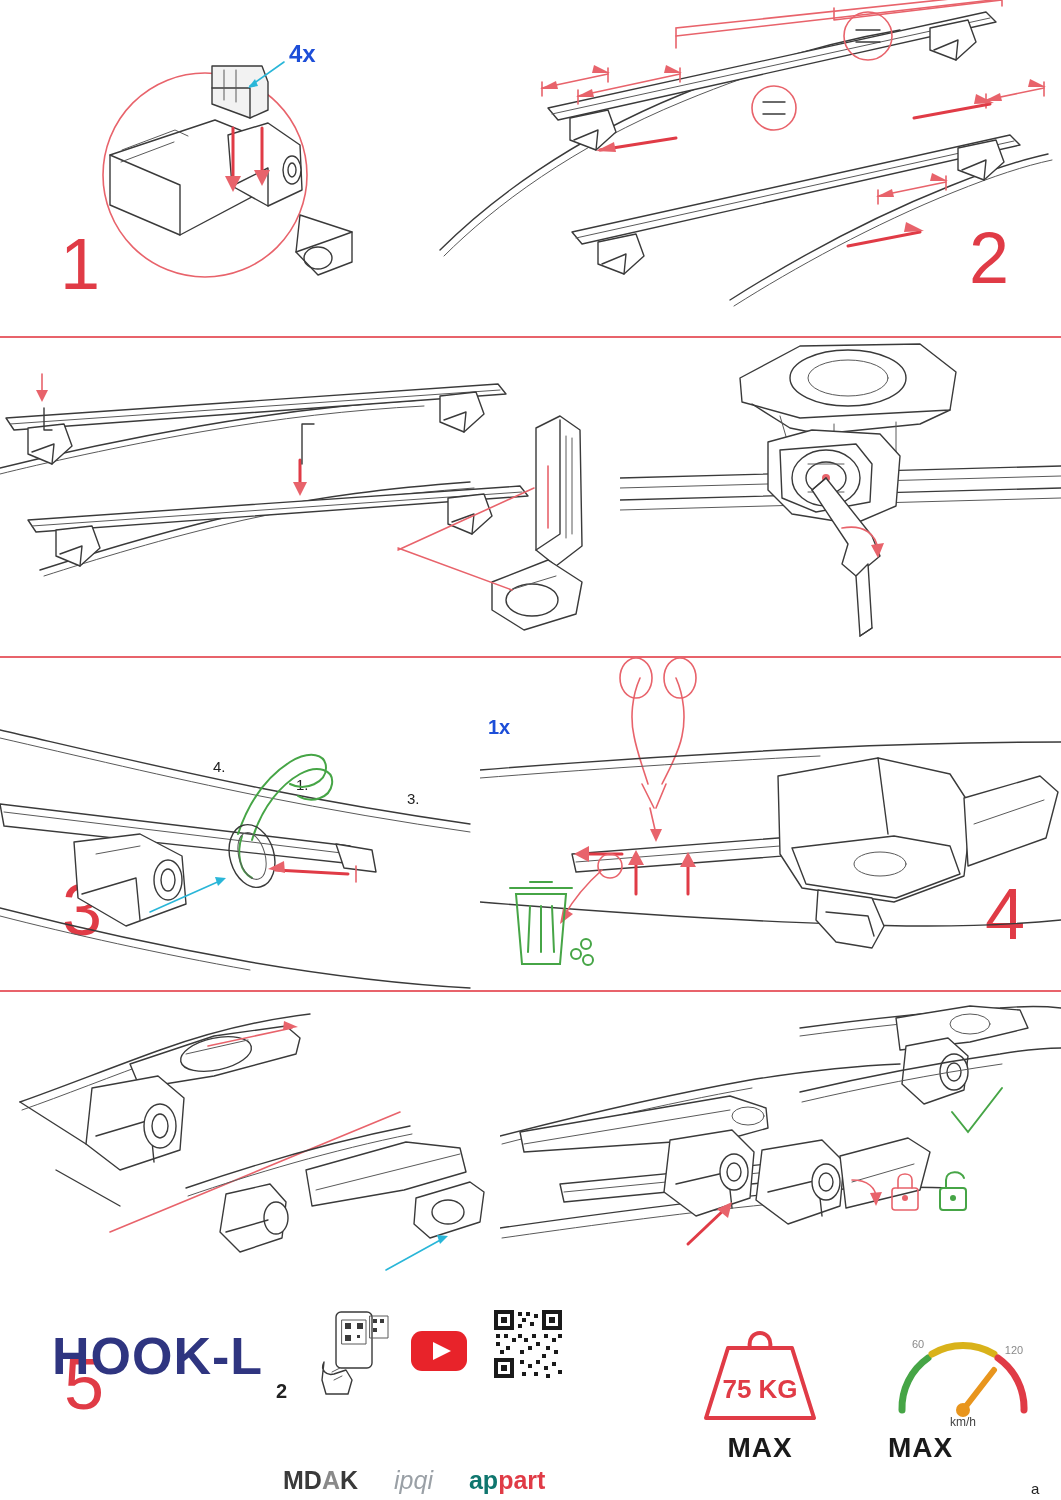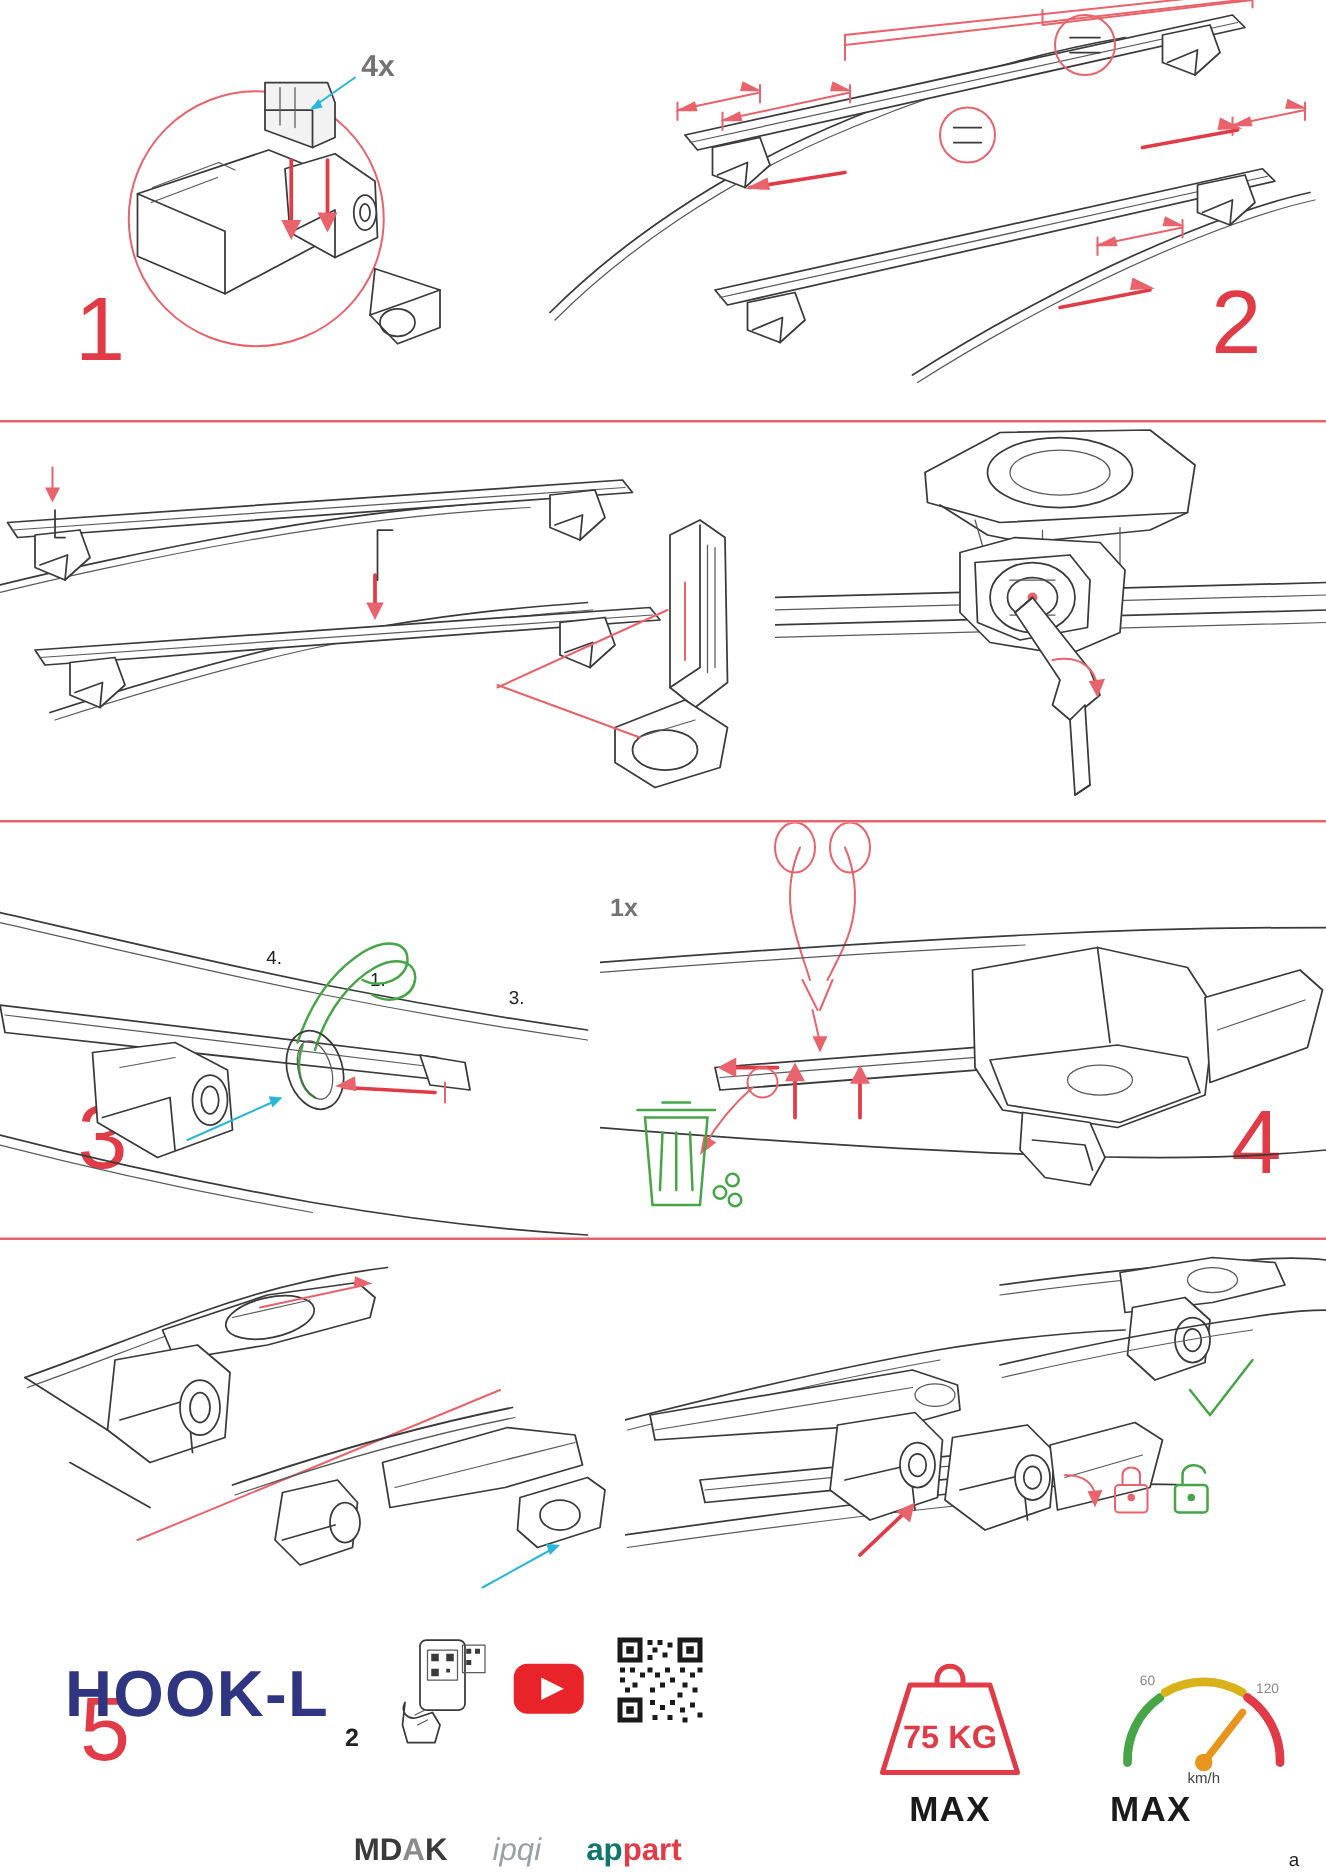--- a/index.html
+++ b/index.html
@@ -18,21 +18,21 @@
     font-size:72px;
     font-weight:700;
     color:#e03b46;
     line-height:1;
     letter-spacing:-2px;
   }
   .stepnum.thin { font-weight:400; }
 
   
   .lbl { position:absolute; font-size:20px; font-weight:600; }
-  .lbl.cyan { color:#737373; }
+  .lbl.cyan { color:#1d4ed8; }
   .lbl.dark { color:#222; }
   .lbl.small { font-size:15px; font-weight:500; }
 
   svg { display:block; }
   .ln   { fill:none; stroke:#3a3a3a; stroke-width:1.4; stroke-linecap:round; stroke-linejoin:round; }
   .ln2  { fill:none; stroke:#5a5a5a; stroke-width:1; stroke-linecap:round; stroke-linejoin:round; }
   .fillw{ fill:#ffffff; stroke:#3a3a3a; stroke-width:1.4; stroke-linejoin:round; }
   .fillg{ fill:#f2f2f2; stroke:#3a3a3a; stroke-width:1.4; stroke-linejoin:round; }
   .red  { fill:none; stroke:#e8636b; stroke-width:1.6; stroke-linecap:round; }
   .redf { fill:#e8636b; stroke:none; }

